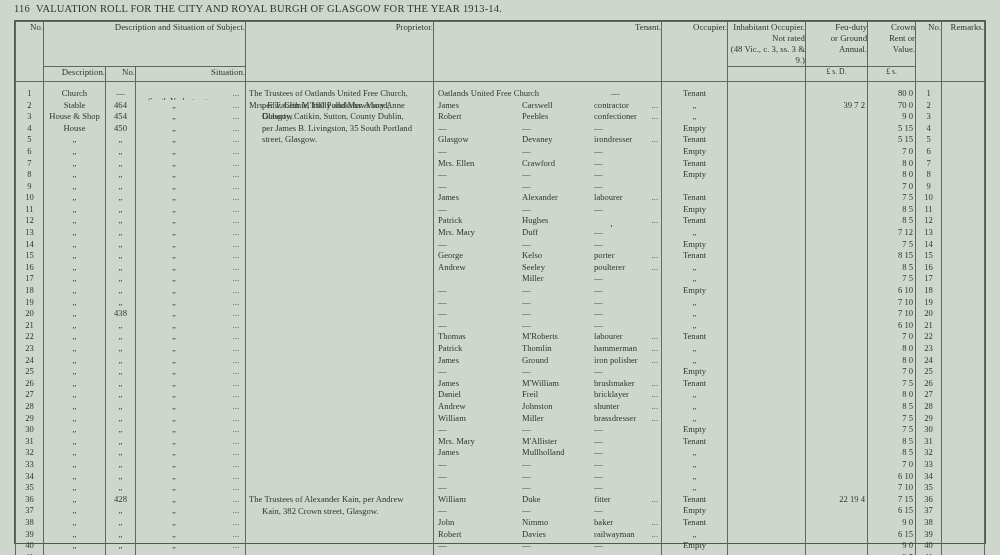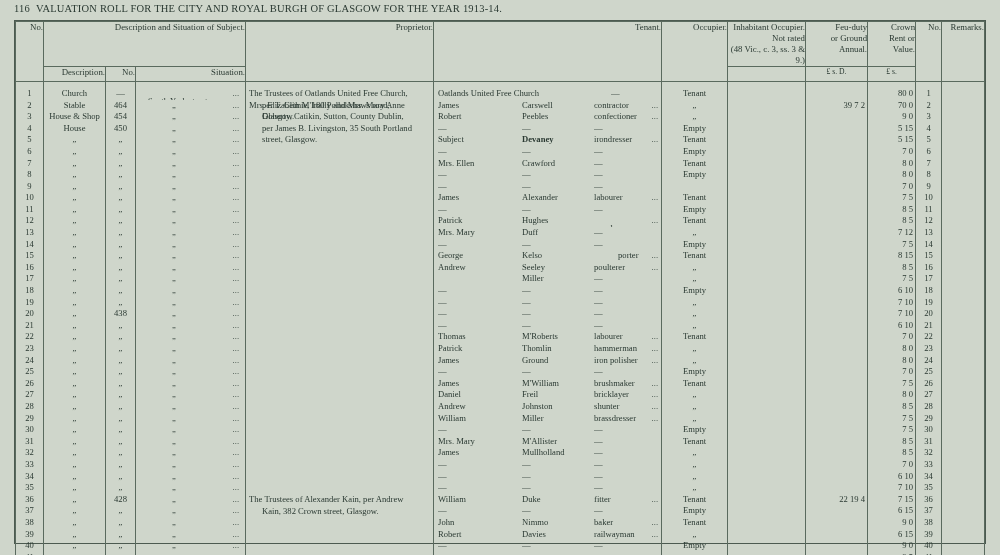--- a/index.html
+++ b/index.html
@@ -489,22 +489,22 @@
                   <span style="flex: 1 1 auto;">confectioner</span>
                   <span style="flex: 0 0 16px; text-align: right; padding-right: 3px;">...</span>
                 </div>
                 <div class="rowline" style="display: flex;">
                   <span style="flex: 0 0 84px; padding-left: 4px;">—</span>
                   <span style="flex: 0 0 72px;">—</span>
                   <span style="flex: 1 1 auto;">—</span>
                   <span style="flex: 0 0 16px; text-align: right; padding-right: 3px;"></span>
                 </div>
                 <div class="rowline" style="display: flex;">
-                  <span style="flex: 0 0 84px; padding-left: 4px;">Subject</span>
-                  <span style="flex: 0 0 72px; font-weight: bold;">Devaney</span>
+                  <span style="flex: 0 0 84px; padding-left: 4px;">Glasgow</span>
+                  <span style="flex: 0 0 72px;">Devaney</span>
                   <span style="flex: 1 1 auto;">irondresser</span>
                   <span style="flex: 0 0 16px; text-align: right; padding-right: 3px;">...</span>
                 </div>
                 <div class="rowline" style="display: flex;">
                   <span style="flex: 0 0 84px; padding-left: 4px;">—</span>
                   <span style="flex: 0 0 72px;">—</span>
                   <span style="flex: 1 1 auto;">—</span>
                   <span style="flex: 0 0 16px; text-align: right; padding-right: 3px;"></span>
                 </div>
                 <div class="rowline" style="display: flex;">
@@ -551,21 +551,21 @@
                 </div>
                 <div class="rowline" style="display: flex;">
                   <span style="flex: 0 0 84px; padding-left: 4px;">—</span>
                   <span style="flex: 0 0 72px;">—</span>
                   <span style="flex: 1 1 auto;">—</span>
                   <span style="flex: 0 0 16px; text-align: right; padding-right: 3px;"></span>
                 </div>
                 <div class="rowline" style="display: flex;">
                   <span style="flex: 0 0 84px; padding-left: 4px;">George</span>
                   <span style="flex: 0 0 72px;">Kelso</span>
-                  <span style="flex: 1 1 auto; margin-left: 24px;">porter</span>
+                  <span style="flex: 1 1 auto;">porter</span>
                   <span style="flex: 0 0 16px; text-align: right; padding-right: 3px;">...</span>
                 </div>
                 <div class="rowline" style="display: flex;">
                   <span style="flex: 0 0 84px; padding-left: 4px;">Andrew</span>
                   <span style="flex: 0 0 72px;">Seeley</span>
                   <span style="flex: 1 1 auto;">poulterer</span>
                   <span style="flex: 0 0 16px; text-align: right; padding-right: 3px;">...</span>
                 </div>
                 <div class="rowline" style="display: flex;">
                   <span style="flex: 0 0 84px; padding-left: 4px; margin-top: 18px;">Mrs. Margaret</span>

